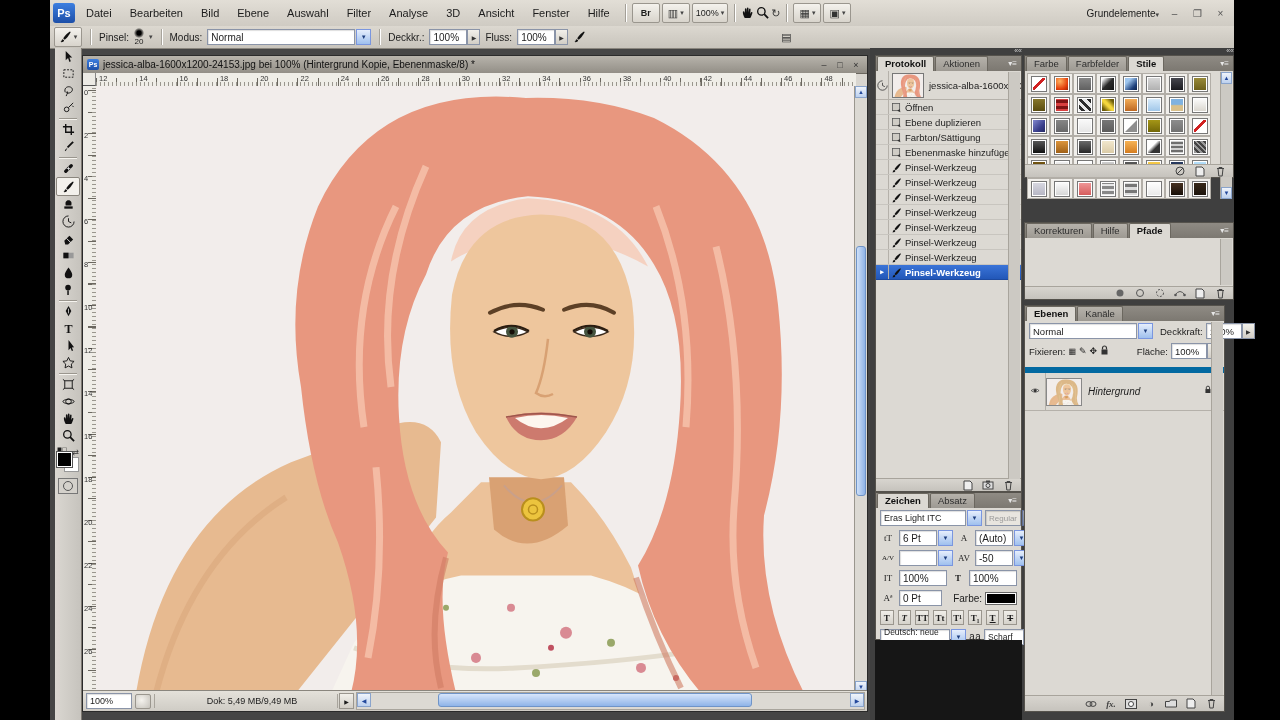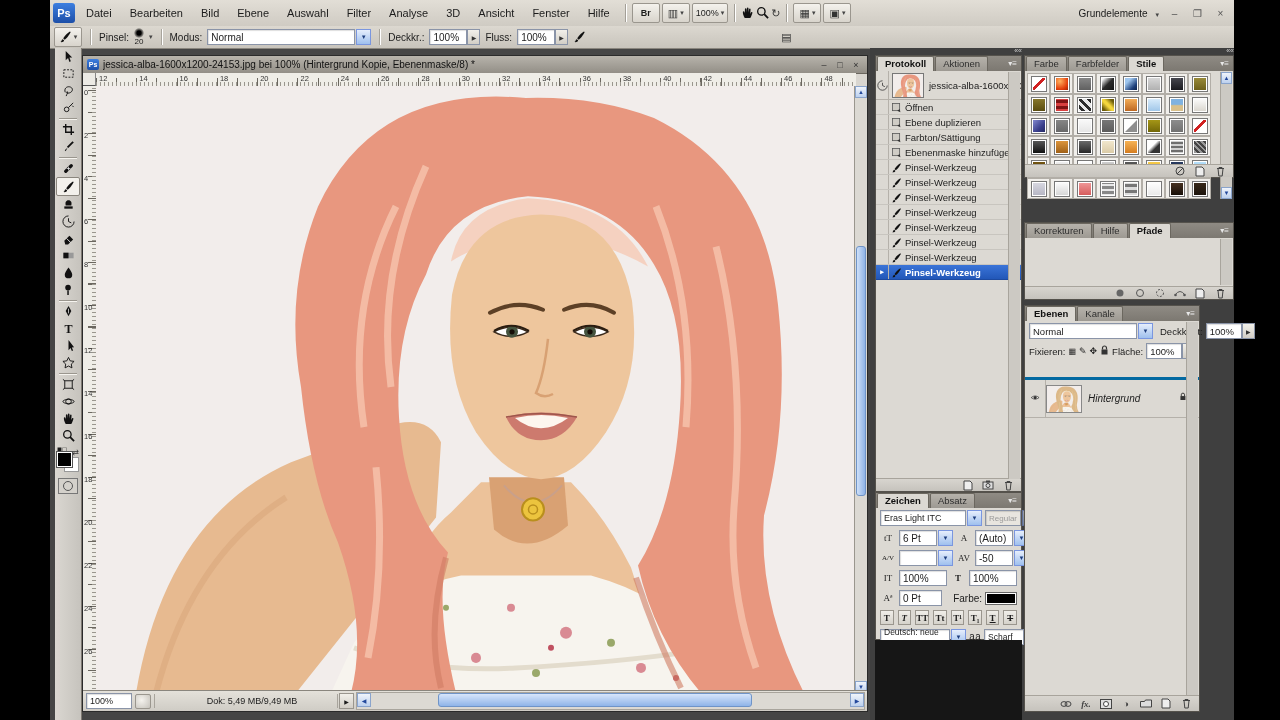--- a/index.html
+++ b/index.html
@@ -252,21 +252,21 @@
     <span class="mbsep"></span>
     <span class="mbbtn">
           <span class="mbico">▦</span>
           <span class="dd">▾</span>
         </span>
     <span class="mbbtn">
           <span class="mbico">▣</span>
           <span class="dd">▾</span>
         </span>
     <div id="mb-right">
-      <span style="display:flex;align-items:flex-end;gap:8px">
+      <span style="display:flex;align-items:flex-end;gap:0">
             <span>Grundelemente</span>
             <span class="dd">▾</span>
           </span>
       <span class="winbtn" id="win-min">–</span>
       <span class="winbtn" id="win-max">❐</span>
       <span class="winbtn" id="win-close">×</span>
     </div>
   </div>
 
   <div id="optionsbar">
@@ -975,38 +975,38 @@
             </svg>
           </span>
       <span class="pbico">
             <svg width="9" height="11" viewBox="0 0 9 11">
               <path d="M1,2.5 h7 M3,2.5 V1.5 h3 v1 M2,2.5 L2.8,10 h3.4 L7,2.5" fill="none" stroke="#444"></path>
             </svg>
           </span>
     </div>
   </div>
 
-  <div class="panel" id="panel-layers" style="left:974px;top:305px;width:176px;height:407px">
+  <div class="panel" id="panel-layers" style="left:974px;top:305px;width:201px;height:407px">
     <div class="ptabs" id="layers-tabs">
           <span class="ptab active">Ebenen</span>
           <span class="ptab">Kanäle</span>
           <span class="pmenu">▾≡</span>
         </div>
     <div class="lrowbar">
       <span style="display:flex">
             <span class="field" style="width:100px">Normal</span>
             <span class="combo-btn">▼</span>
           </span>
       <span style="margin-left:4px">Deckkraft:</span>
       <span style="display:flex">
             <span class="field" style="width:28px">100%</span>
             <span class="spin-btn">▶</span>
           </span>
     </div>
-    <div class="lrowbar" style="border-bottom:3px solid #0369a1;padding-bottom:18px">
+    <div class="lrowbar" style="border-bottom:6px solid #0369a1;padding-bottom:8px">
       <span>Fixieren:</span>
       <span style="font-size:8px">▦</span>
       <span style="font-size:9px">✎</span>
       <span style="font-size:9px">✥</span>
       <span><svg width="9" height="10" viewBox="0 0 9 10">
               <rect x="1.5" y="4.5" width="6" height="5" fill="#333"></rect>
               <path d="M2.5,4.5 V3 a2,2 0 0 1 4,0 V4.5" fill="none" stroke="#333" stroke-width="1.2"></path>
             </svg></span>
       <span style="margin-left:auto">Fläche:</span>
       <span style="display:flex">

